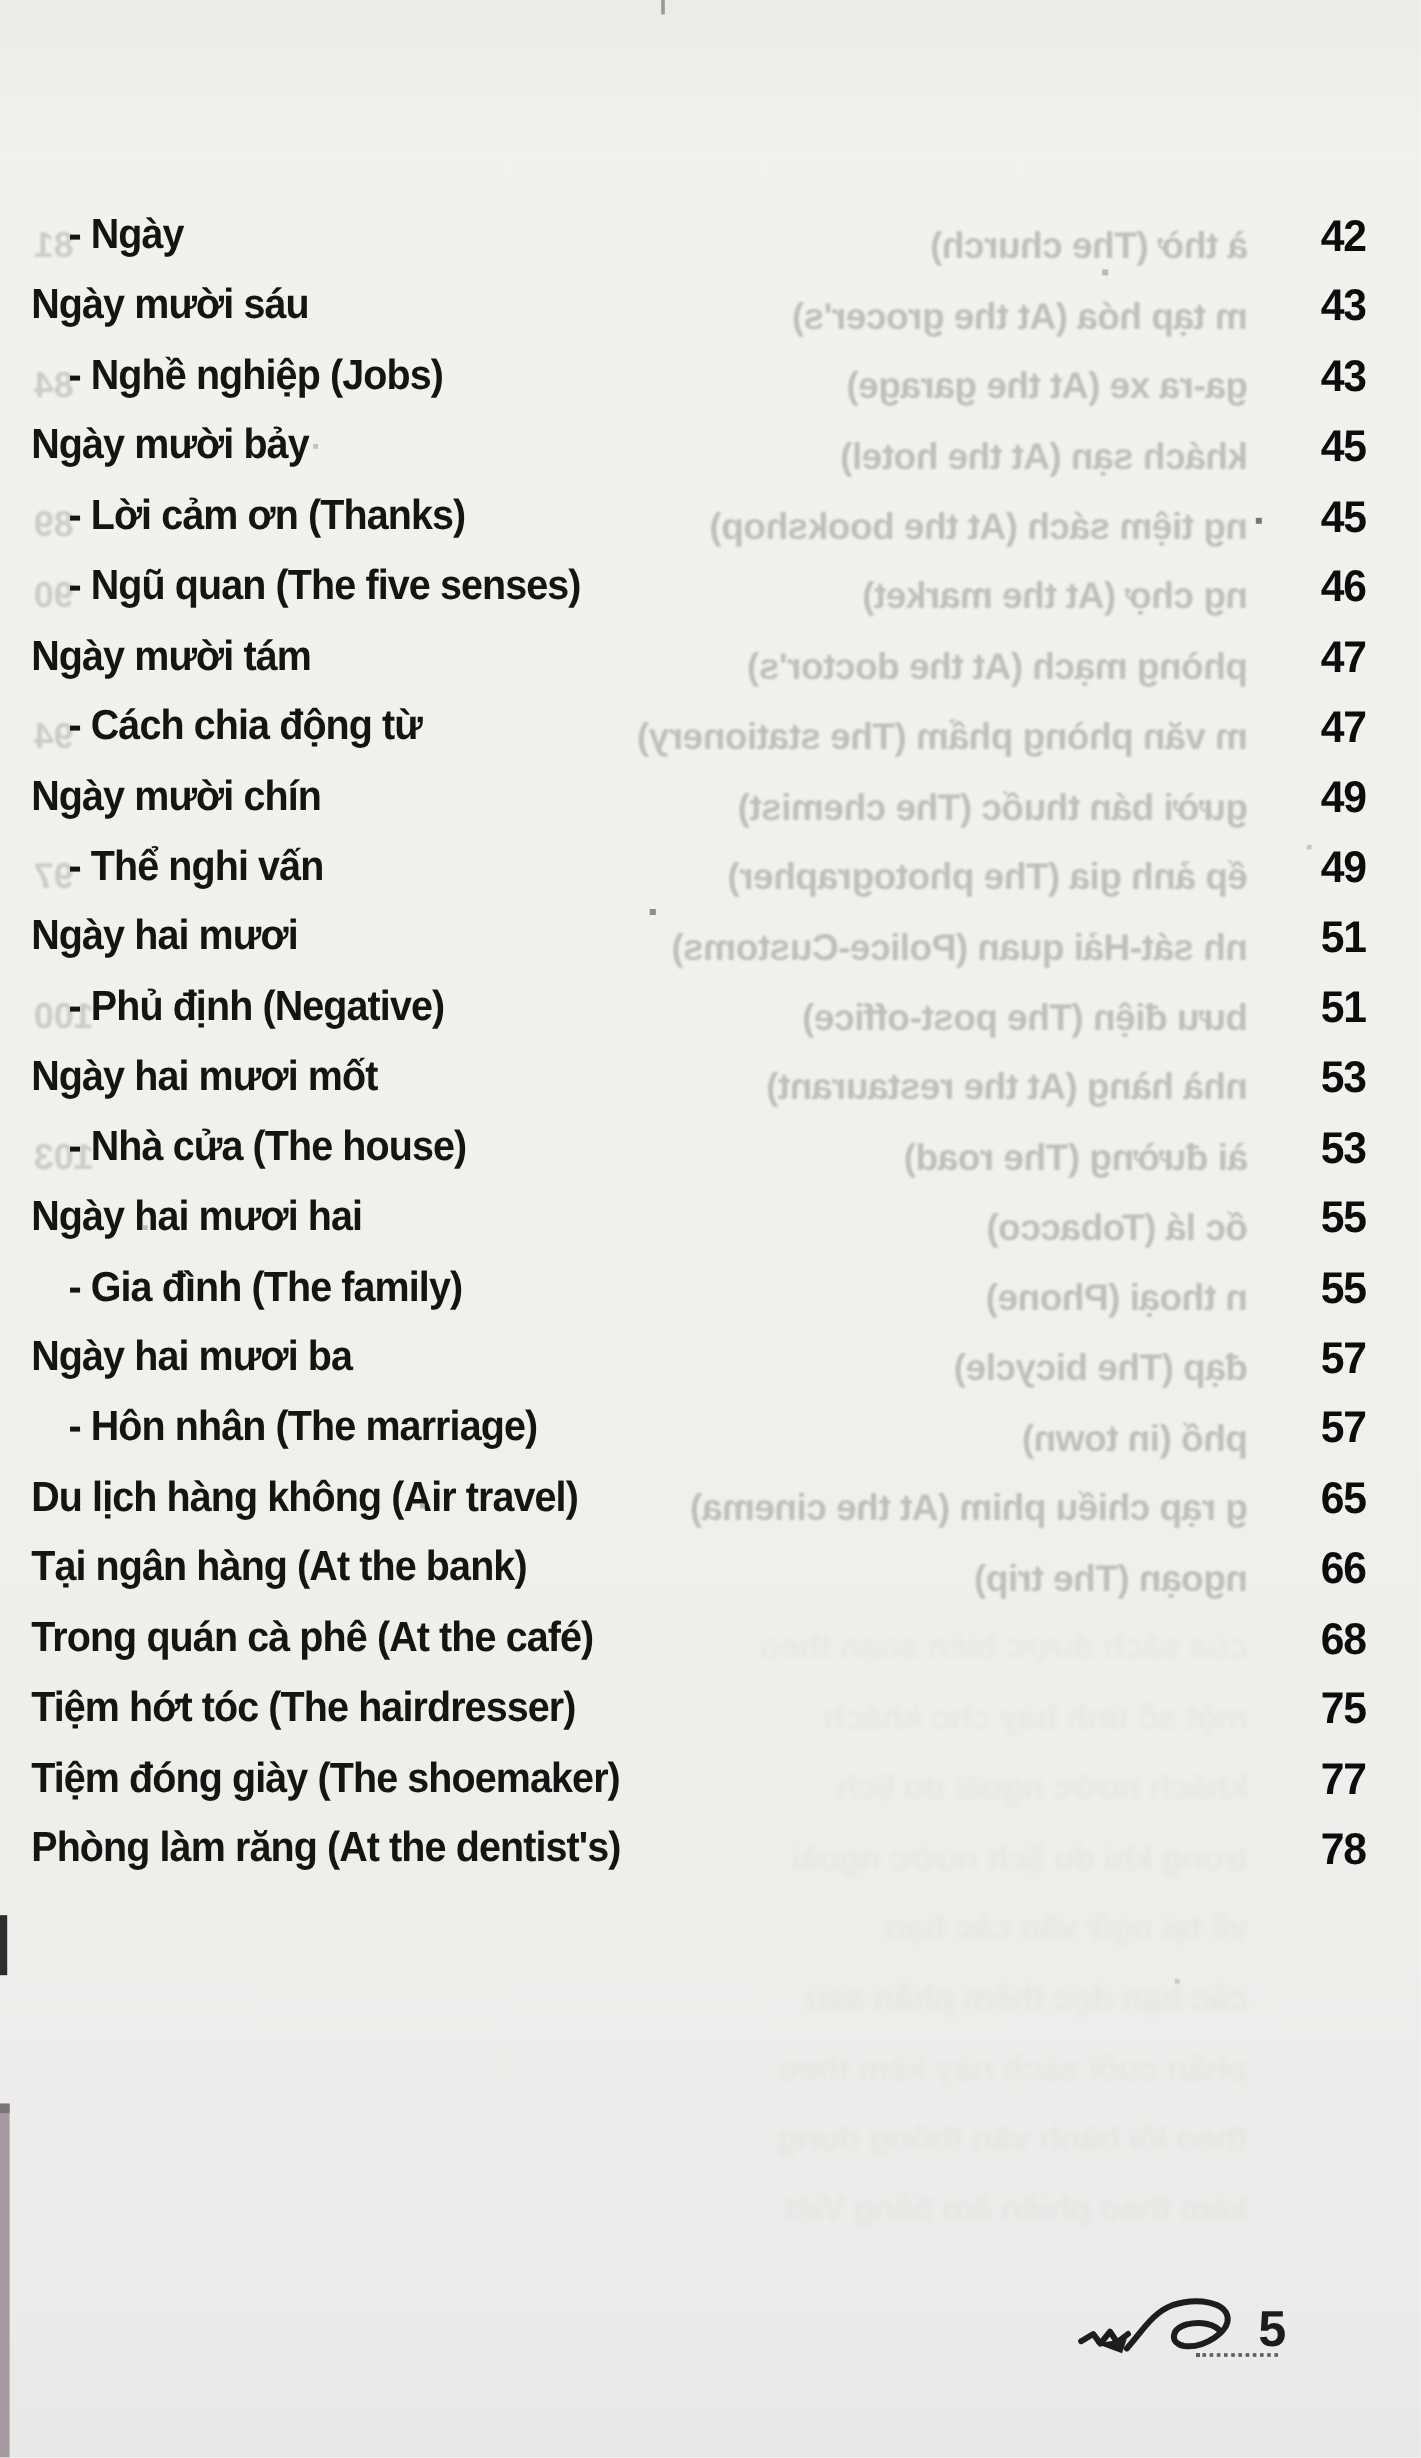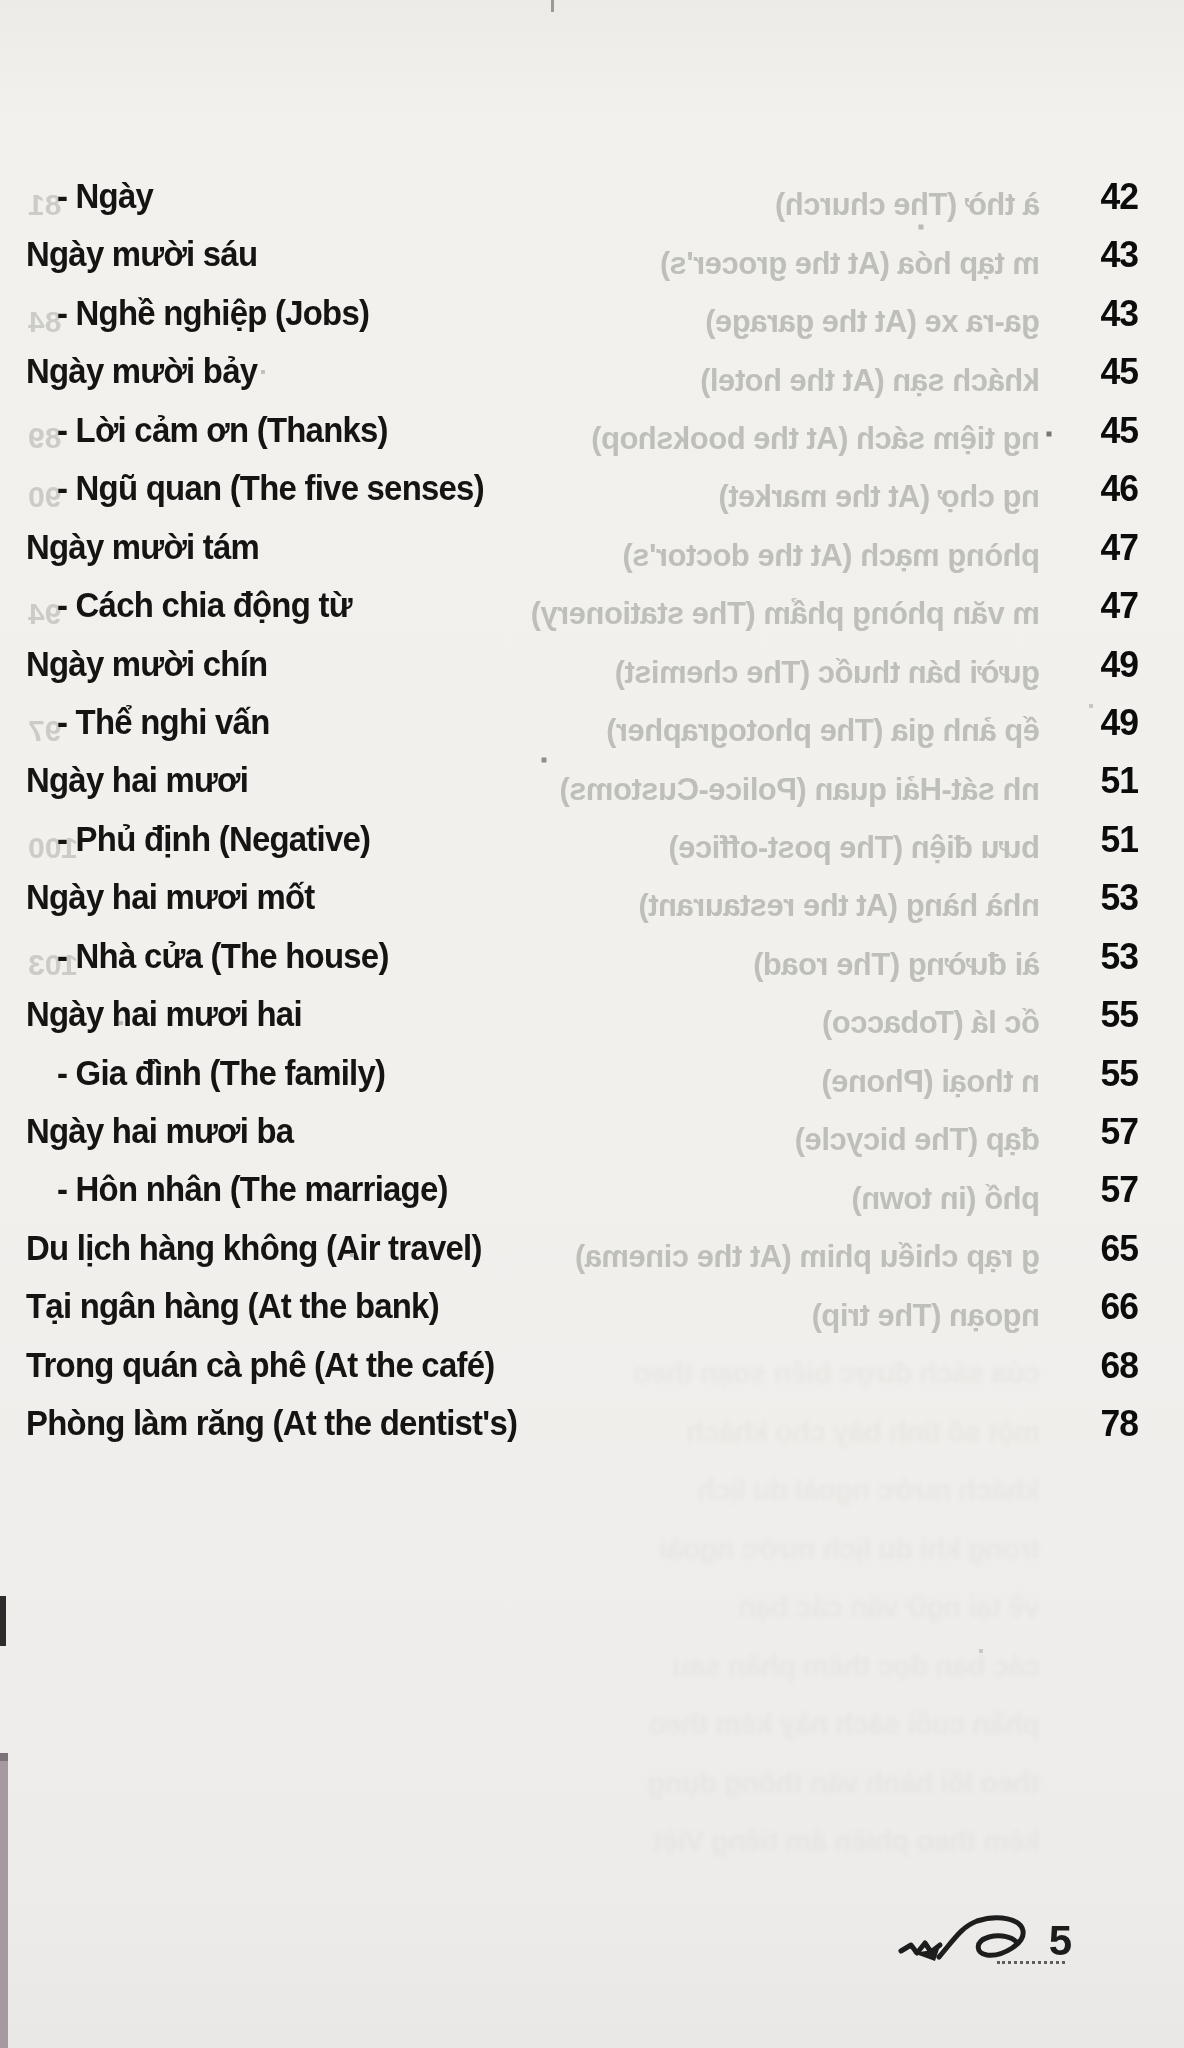--- a/index.html
+++ b/index.html
@@ -182,20 +182,28 @@
       </div>
     <div class="trow">
         <span class="lbl">Tại ngân hàng (At the bank)</span>
         <span class="pg">66</span>
       </div>
     <div class="trow">
         <span class="lbl">Trong quán cà phê (At the café)</span>
         <span class="pg">68</span>
       </div>
     <div class="trow">
+        <span class="lbl">Tiệm hớt tóc (The hairdresser)</span>
+        <span class="pg">75</span>
+      </div>
+    <div class="trow">
+        <span class="lbl">Tiệm đóng giày (The shoemaker)</span>
+        <span class="pg">77</span>
+      </div>
+    <div class="trow">
         <span class="lbl">Phòng làm răng (At the dentist's)</span>
         <span class="pg">78</span>
       </div>
   </div>
 
   <div class="footer">
     <svg class="flourish" width="150" height="60" viewBox="0 0 150 60">
       <path d="M6 40 l10 -6 l6 8 l8 -10 l6 9 l9 -7" fill="none" stroke="#1d1d1d" stroke-width="5" stroke-linecap="round" stroke-linejoin="round"></path>
       <path d="M18 42 l26 -4 l-4 12 z" fill="#1d1d1d"></path>
       <path d="M44 46 C 58 30, 66 16, 82 10 C 104 3, 126 8, 128 20 C 130 32, 108 46, 92 44 C 80 42, 80 30, 94 26 C 106 23, 118 26, 122 32" fill="none" stroke="#1d1d1d" stroke-width="5" stroke-linecap="round"></path>

